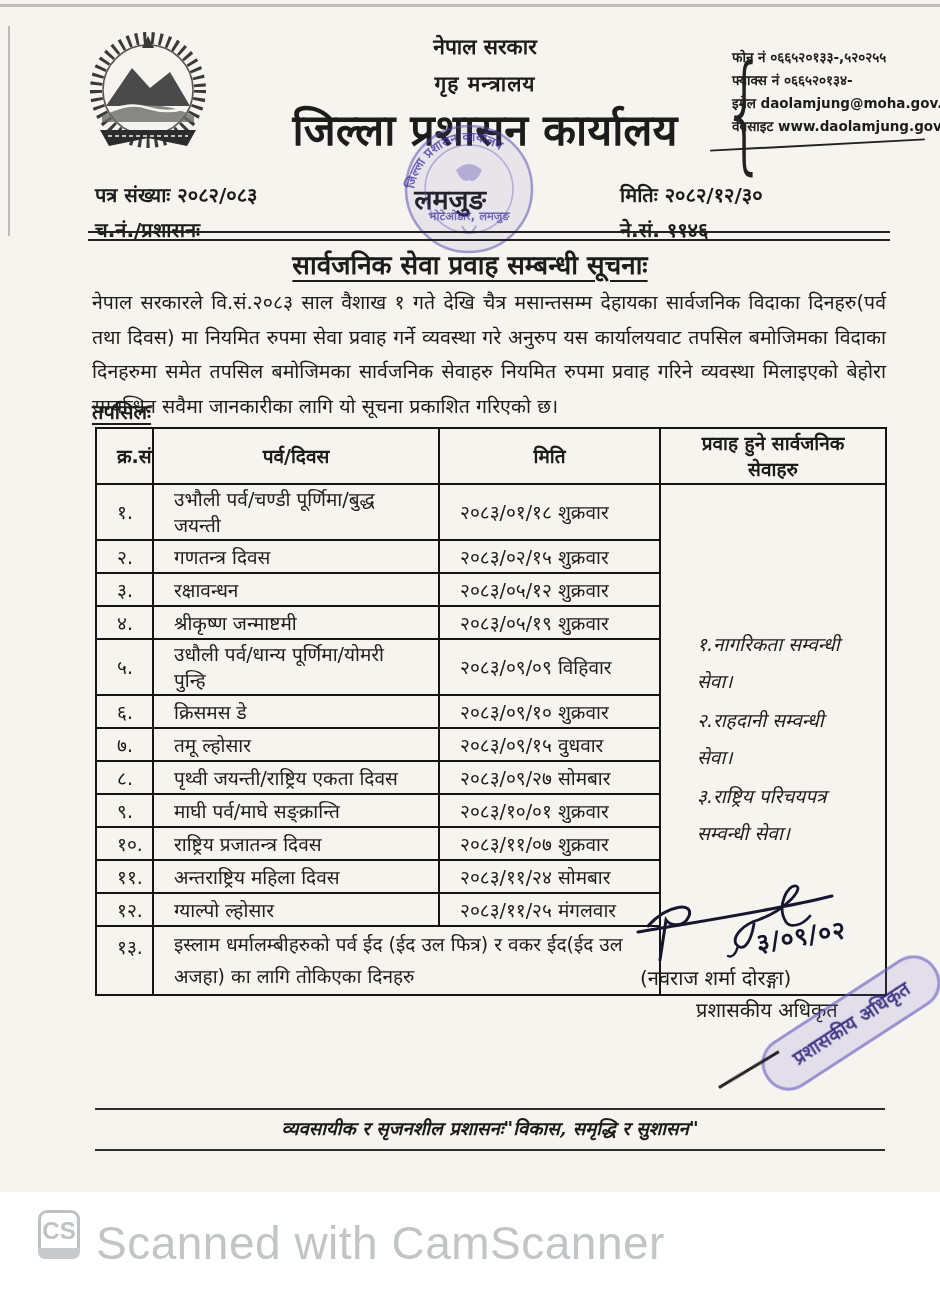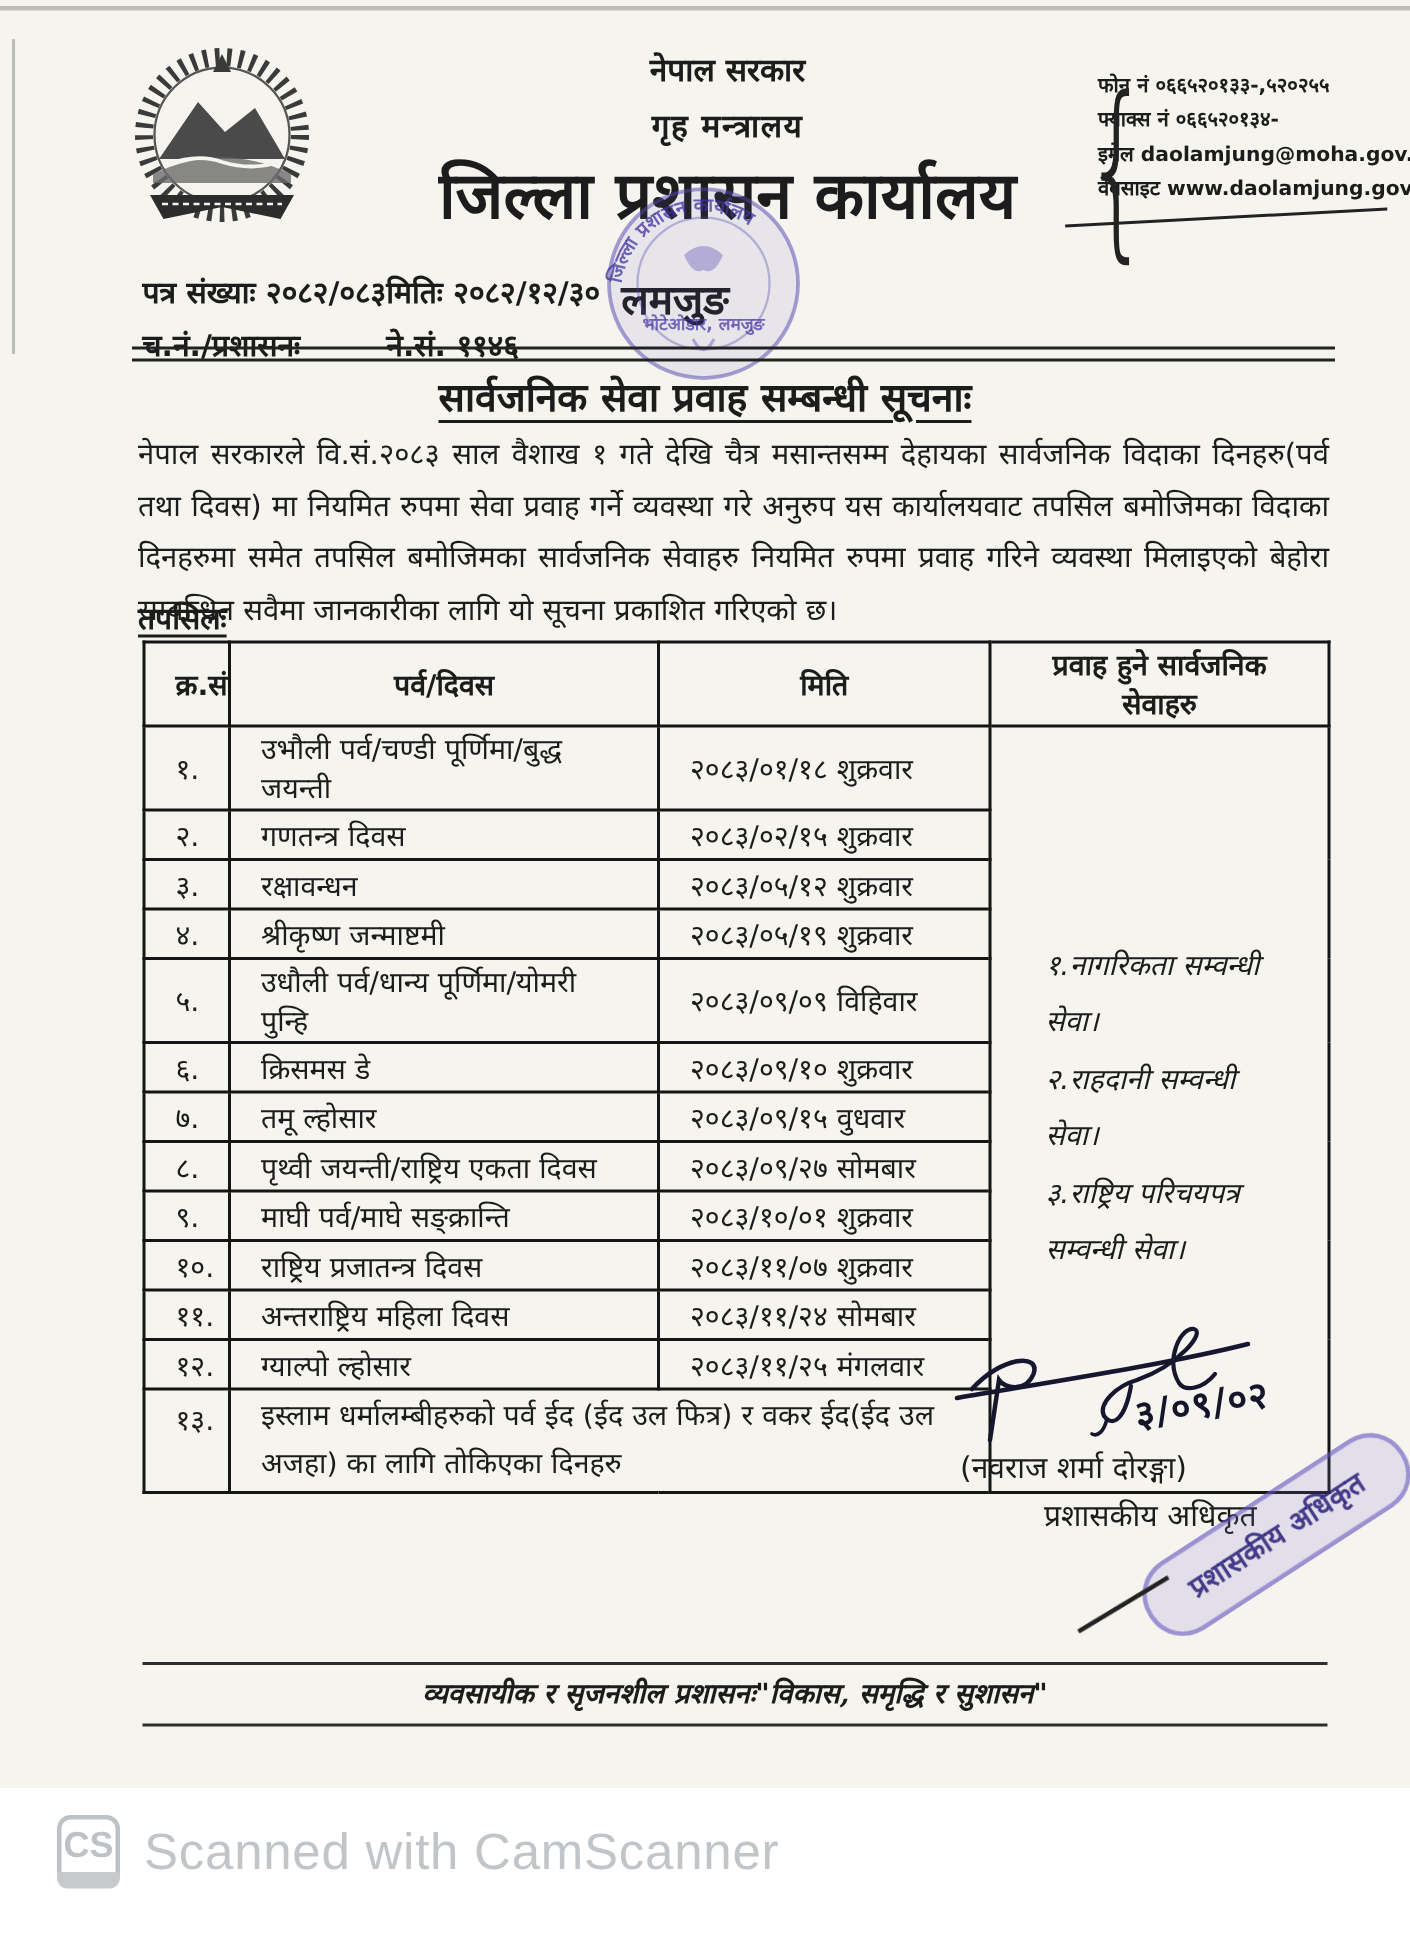--- a/index.html
+++ b/index.html
@@ -30,21 +30,21 @@
   }
   .contact .brace {
     position:absolute; left:-24px; top:-22px; font-size:128px; font-weight:100;
     transform:scaleX(.55); color:#222;
   }
   .contact-lines { padding-left:4px;margin-top:20px; }
   .contact-lines div { white-space:nowrap; }
   .contact-underline { position:absolute; left:-18px; bottom:-8px; width:215px; height:2px; background:#222; transform:rotate(-3deg); }
 
   
-  .meta { position:absolute; top:178px; left:95px; width:790px; display:flex; }
+  .meta { position:absolute; top:178px; left:95px; width:790px; display:flex; justify-content:space-between; }
   .meta div { font-size:20px; font-weight:bold; line-height:1.75; }
   .meta-right { width:265px; }
 
   .double-rule { position:absolute; top:231px; left:88px; width:802px; height:6px;
     border-top:2.5px solid #222; border-bottom:2px solid #222; }
 
   .notice-title {
     position:absolute; top:246px; left:0; width:940px; margin:0; text-align:center;
     font-size:26px; font-weight:bold;
     text-decoration:underline; text-underline-offset:6px; text-decoration-thickness:2px;
@@ -111,21 +111,21 @@
     color:#bfc2c4; font-weight:bold; font-size:24px;
     display:flex; align-items:flex-start; justify-content:center; padding-top:4px;
     font-family:"Liberation Sans", sans-serif;
   }
   .cs-icon::after {
     content:""; position:absolute; left:-3.5px; bottom:-3.5px; width:42px; height:11px;
     background:#c7cacb; border-radius:0 0 7px 7px;
   }
   .cs-text {
     position:absolute; left:96px; top:24px;
-    font-family:"Liberation Sans", sans-serif; font-size:34px; color:#c2c5c7; letter-spacing:.5px;
+    font-family:"Liberation Sans", sans-serif; font-size:46px; color:#c2c5c7; letter-spacing:.5px;
   }
 </style>
 </head>
 <body>
 
 <div class="page">
   <div class="artifact-top"></div>
   <div class="artifact-left"></div>
 
   <svg class="emblem" viewBox="0 0 152 130">

